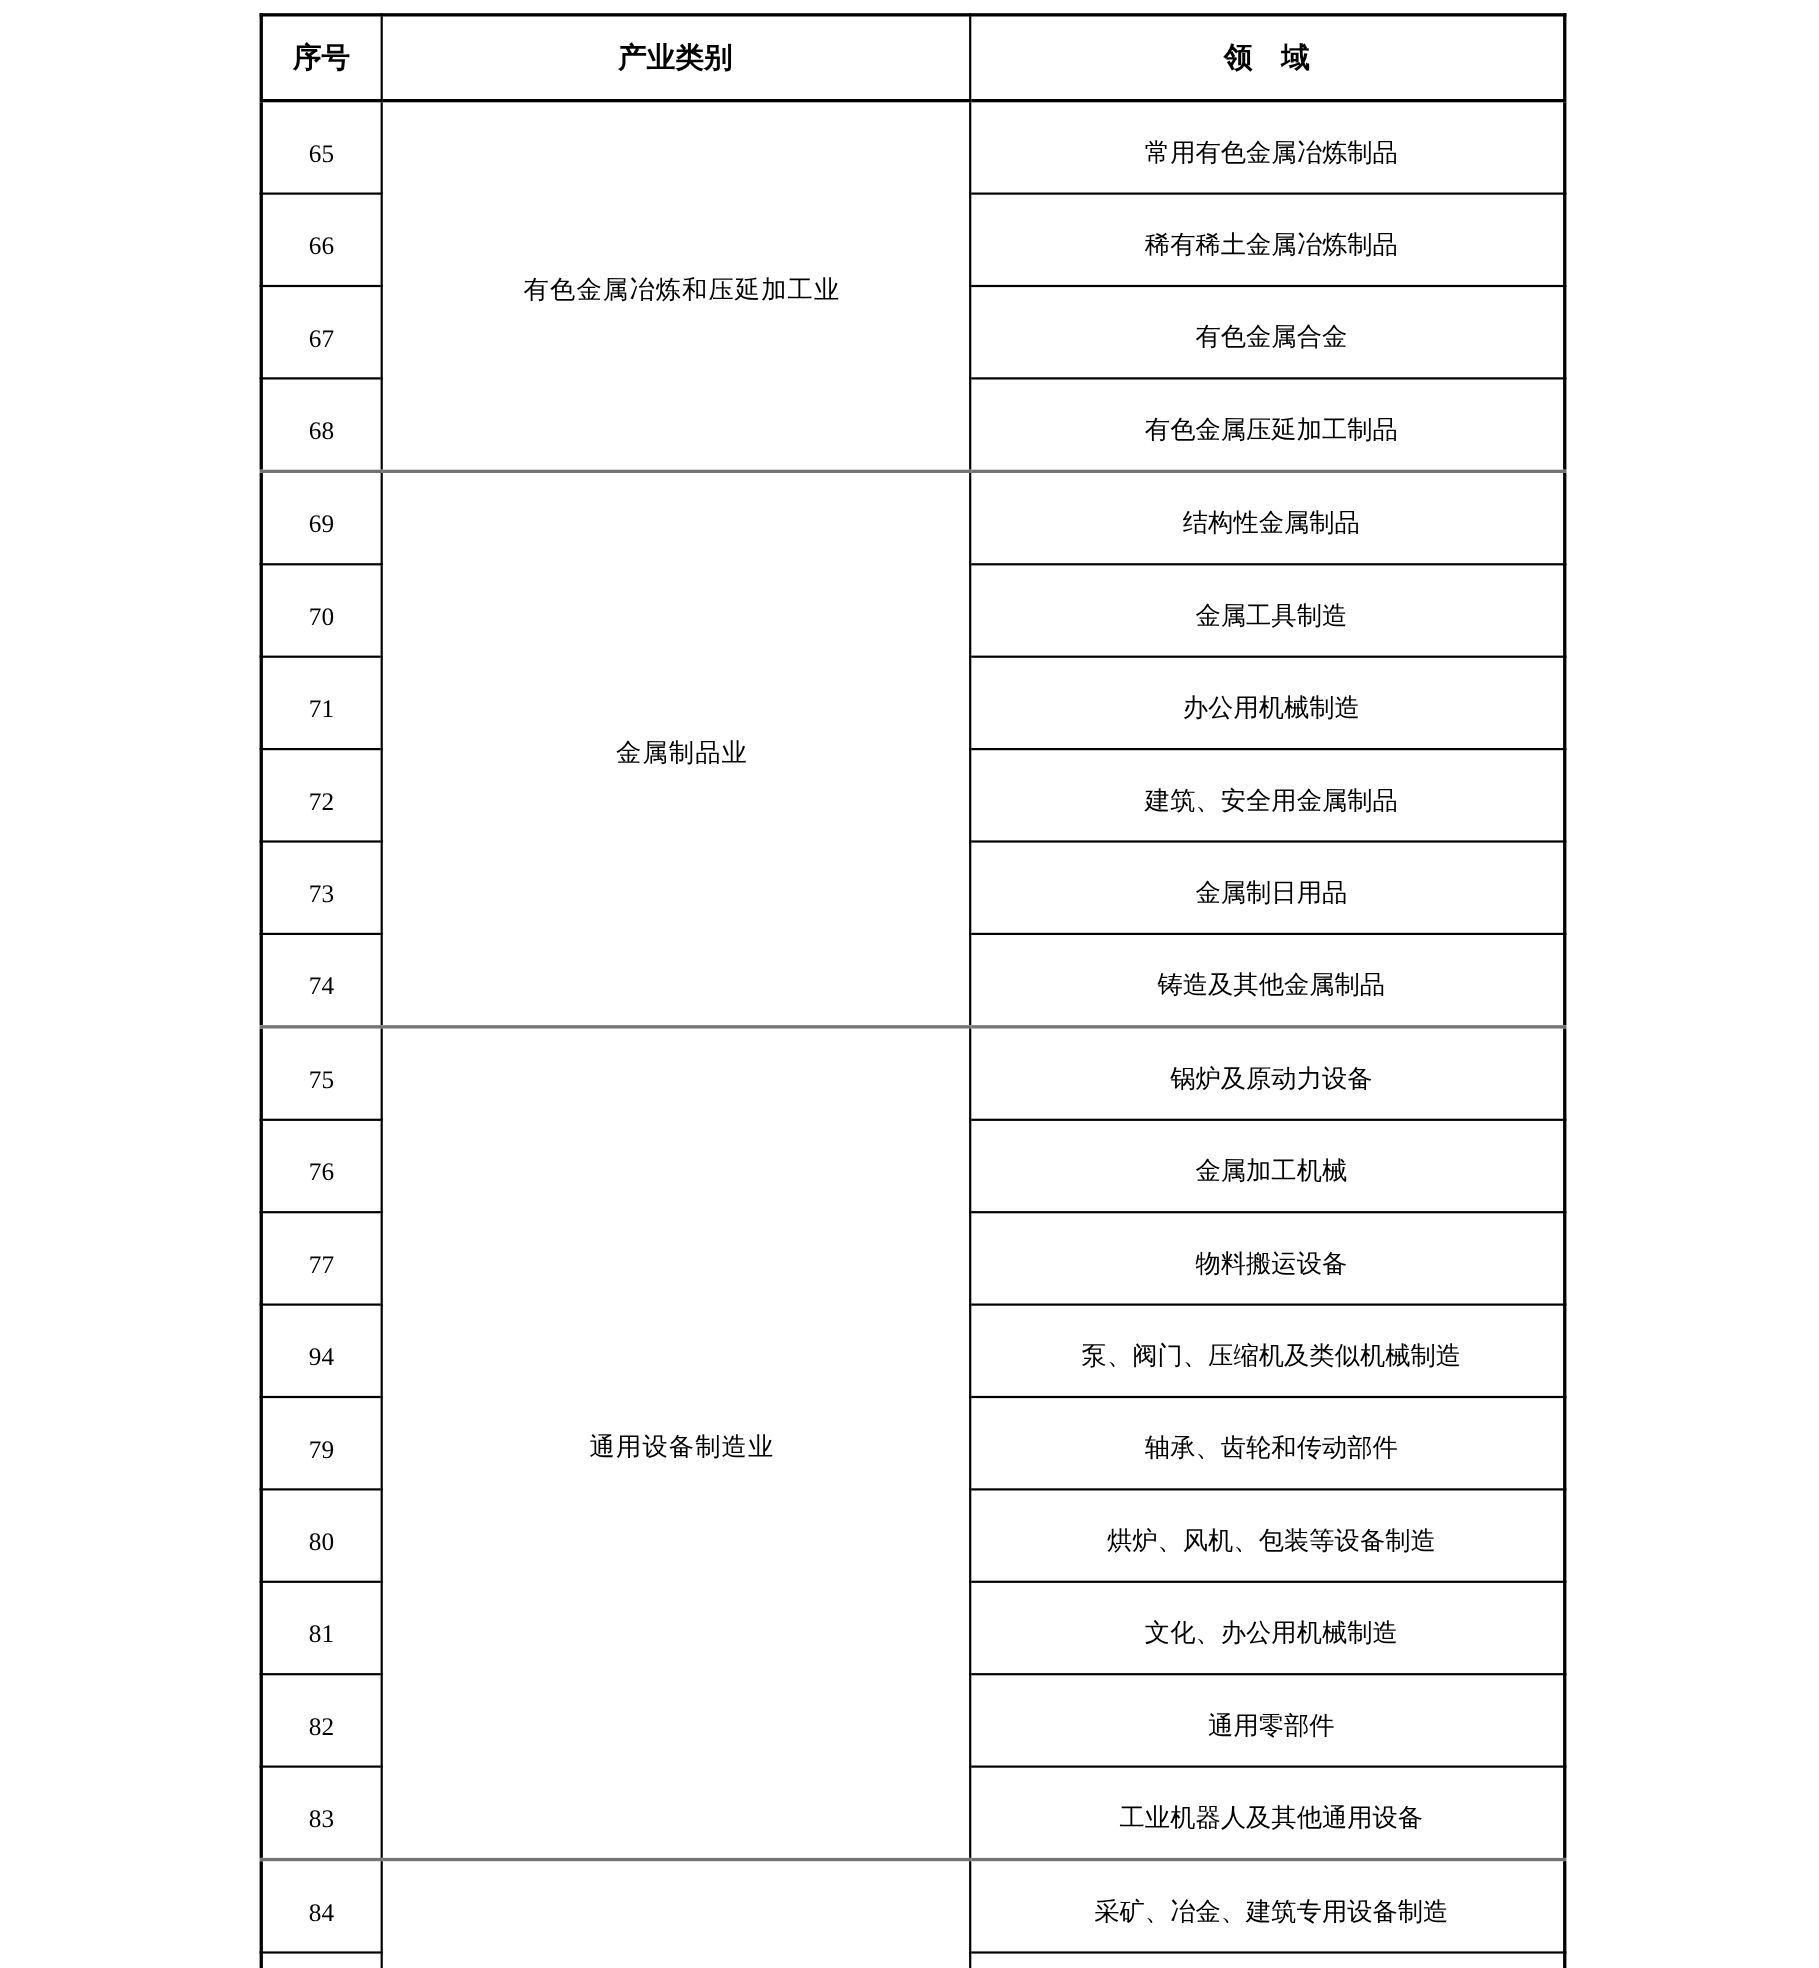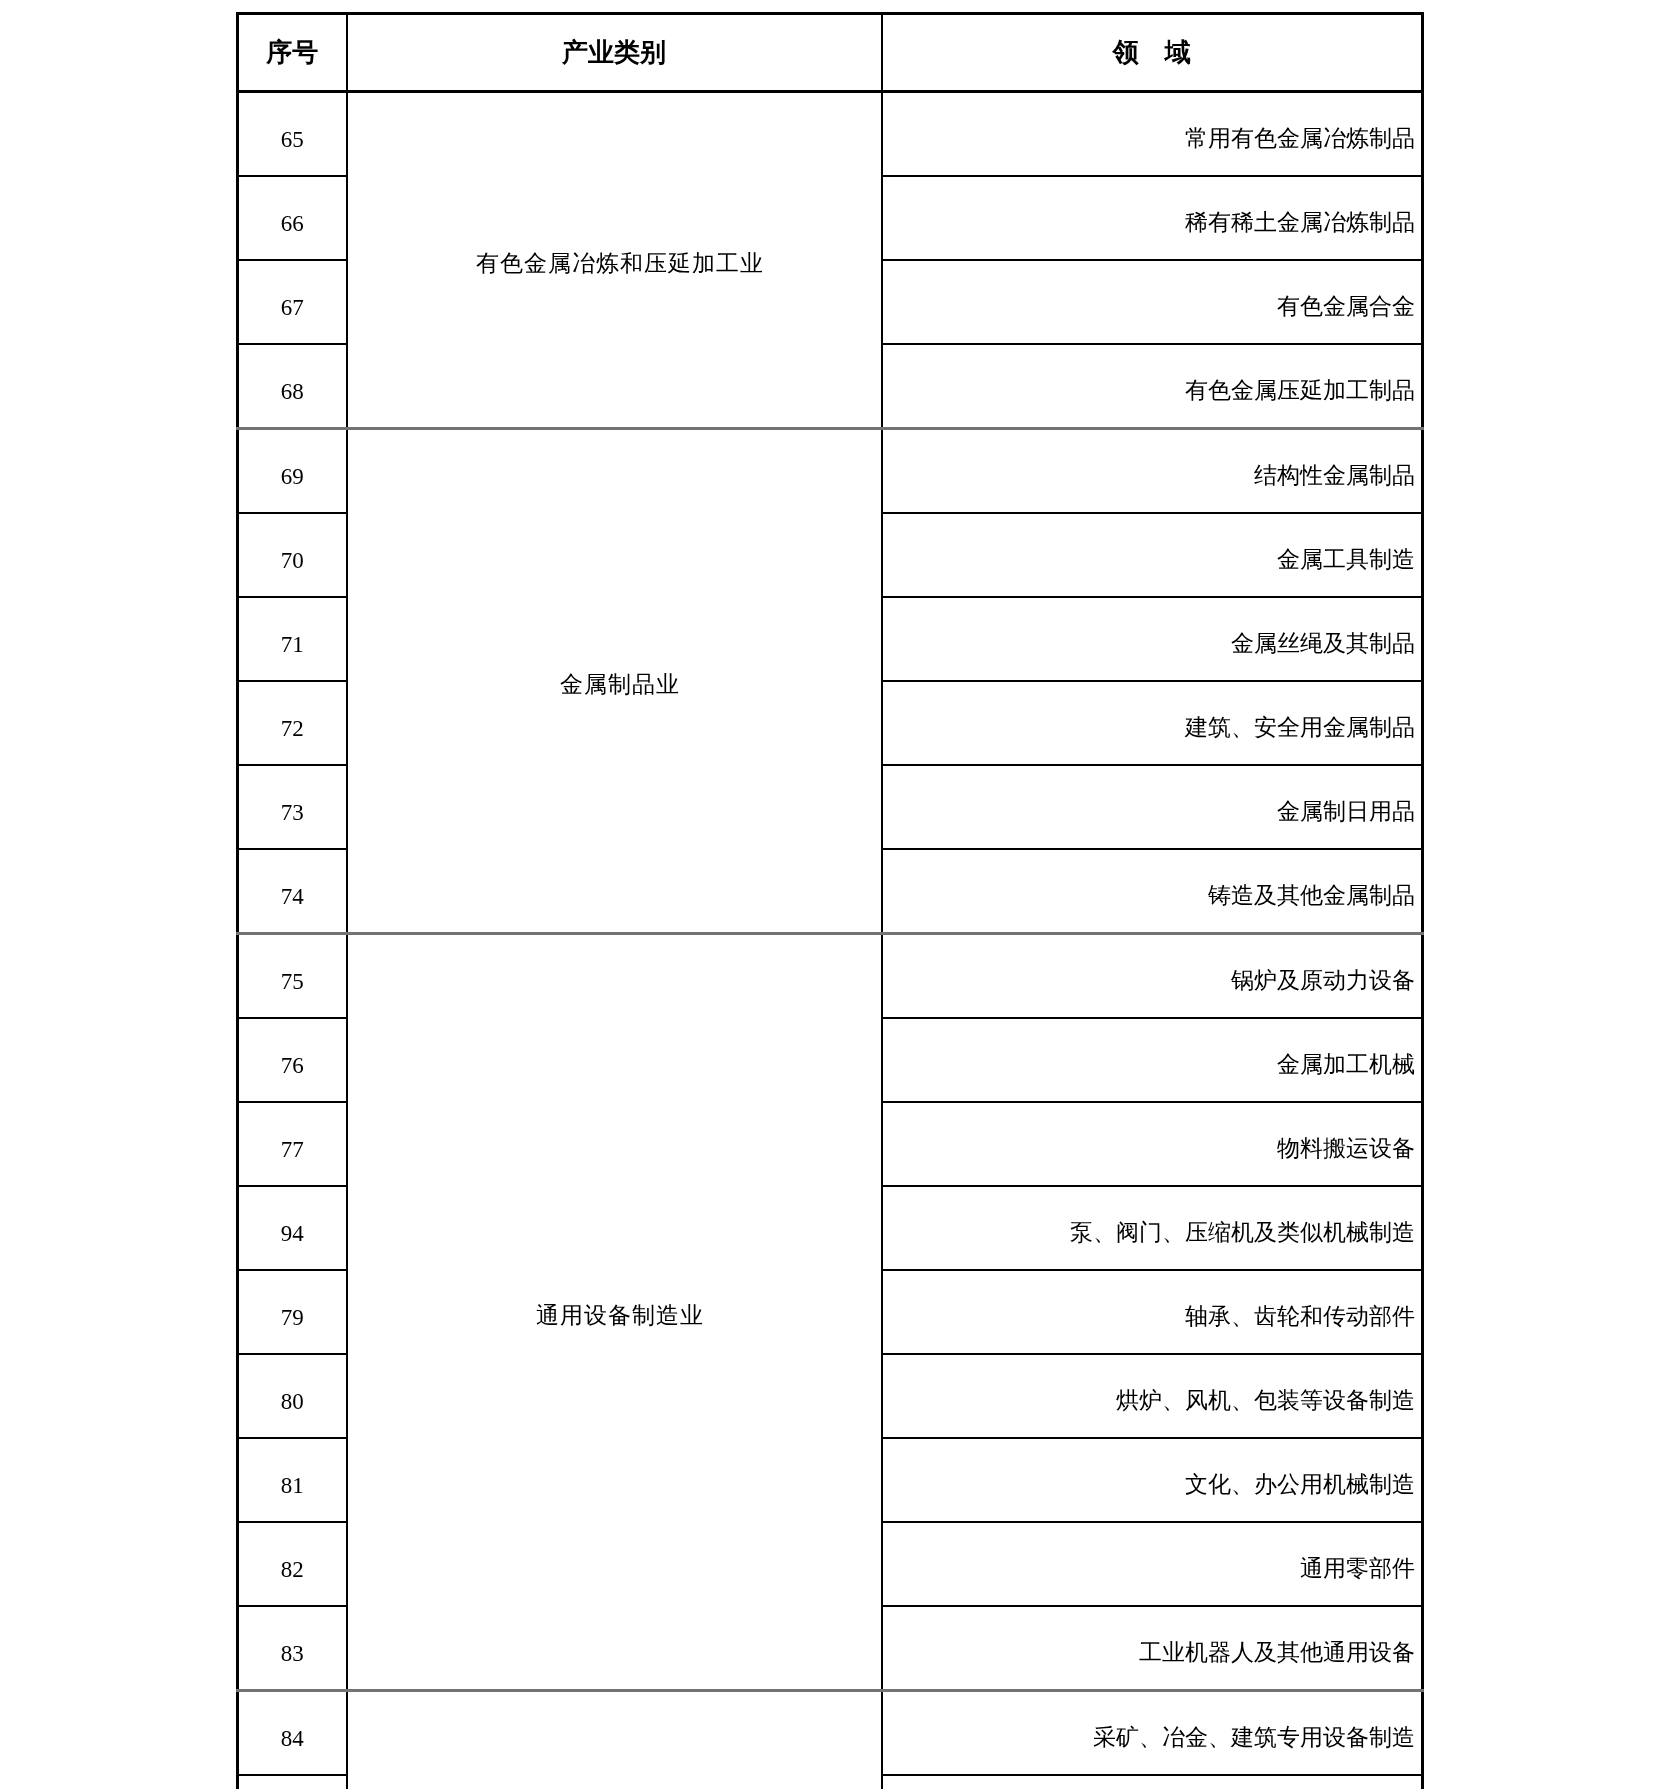--- a/index.html
+++ b/index.html
@@ -67,21 +67,21 @@
     padding-top: 0;
     padding-bottom: 2px;
   }
   td.cat {
     text-align: center;
     letter-spacing: 1px;
     padding-top: 8px;
     padding-left: 12px;
   }
   td.field {
-    text-align: right;
+    text-align: center;
     padding-left: 14px;
     padding-right: 6px;
     padding-top: 10px;
     white-space: pre-line;
   }
 </style>
 </head>
 <body>
 
 <div class="page">
@@ -121,21 +121,21 @@
         <td class="num">69</td>
         <td class="cat" rowspan="6">金属制品业</td>
         <td class="field">结构性金属制品</td>
       </tr>
       <tr class="r">
         <td class="num">70</td>
         <td class="field">金属工具制造</td>
       </tr>
       <tr class="r">
         <td class="num">71</td>
-        <td class="field">金属丝绳及其制品</td>
+        <td class="field">办公用机械制造</td>
       </tr>
       <tr class="r">
         <td class="num">72</td>
         <td class="field">建筑、安全用金属制品</td>
       </tr>
       <tr class="r">
         <td class="num">73</td>
         <td class="field">金属制日用品</td>
       </tr>
       <tr class="r">

